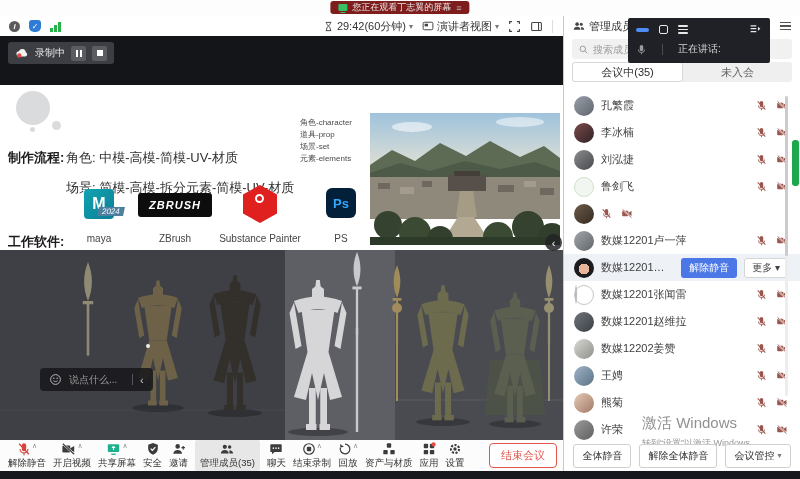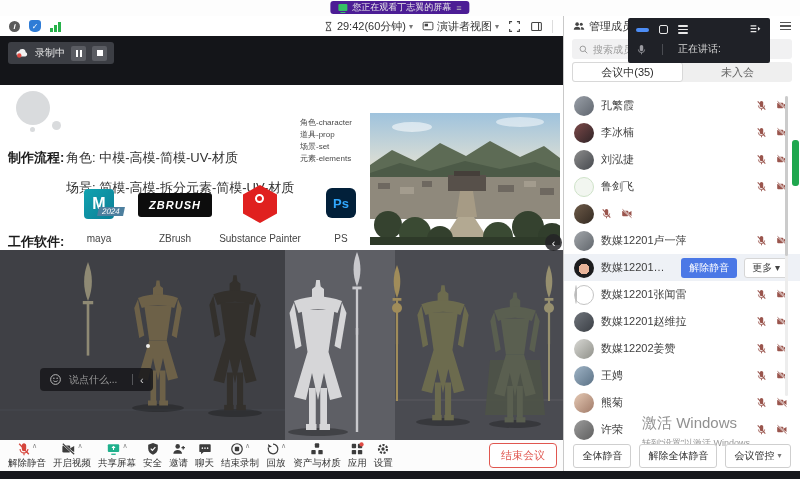--- a/index.html
+++ b/index.html
@@ -1,21 +1,21 @@
 <!DOCTYPE html>
 <html><head>
 <meta charset="utf-8">
 <style>
   * { margin:0; padding:0; box-sizing:border-box; }
   body { font-family:"Liberation Sans", sans-serif; }
   .screen { position:relative; width:800px; height:479px; background:#fff; overflow:hidden; }
 
   
   .os-bar { position:absolute; left:0; top:0; width:800px; height:16px; background:#fdfdfd; z-index:6; }
-  .banner { position:absolute; left:50%; top:1px; transform:translateX(-50%); height:13px; background:#4c1d95; border-radius:3px; color:#e8e8e8; font-size:9px; display:flex; align-items:center; gap:5px; padding:1px 8px; white-space:nowrap; }
+  .banner { position:absolute; left:50%; top:1px; transform:translateX(-50%); height:13px; background:#7f1d1d; border-radius:3px; color:#e8e8e8; font-size:9px; display:flex; align-items:center; gap:5px; padding:1px 8px; white-space:nowrap; }
   .mon { width:9px; height:7px; background:#35c065; border-radius:1px; position:relative; }
   .mon:after { content:""; position:absolute; left:2px; bottom:-2px; width:5px; height:1.5px; background:#35c065; }
   .banner-menu { color:#bbb; font-size:9px; }
 
   
   .app-top { position:absolute; left:0; top:16px; width:563px; height:20px; background:#fff; display:flex; align-items:center; z-index:5; }
   .left-ics { display:flex; align-items:center; gap:9px; padding-left:9px; }
   .info-c { width:11px; height:11px; border-radius:50%; background:#5a5a5a; color:#fff; font-size:8px; display:flex; align-items:center; justify-content:center; font-style:italic; font-weight:bold; }
   .shield-b { width:12px; height:12px; background:#2f7cd6; border-radius:3px 3px 5px 5px; color:#fff; font-size:8px; display:flex; align-items:center; justify-content:center; }
   .sig { display:flex; align-items:flex-end; gap:1.5px; height:11px; }
@@ -638,20 +638,31 @@
     <div class="titem">
       <span class="irow">
           <svg class="ic" width="14" height="14" viewBox="0 0 16 16">
             <circle cx="6.5" cy="5" r="2.6" fill="#3c3c3c"></circle>
             <path d="M1.5 13.5c0-2.8 2.2-4.5 5-4.5s5 1.7 5 4.5z" fill="#3c3c3c"></path>
             <path d="M12.8 4.5v4M10.8 6.5h4" stroke="#3c3c3c" stroke-width="1.4"></path>
           </svg>
         </span>
       <span class="lbl">邀请</span>
     </div>
+    <div class="titem hl-item">
+      <span class="irow">
+          <svg class="ic" width="14" height="14" viewBox="0 0 16 16">
+            <circle cx="5.5" cy="5.5" r="2.4" fill="#3c3c3c"></circle>
+            <path d="M1 13c0-2.5 2-4 4.5-4S10 10.5 10 13z" fill="#3c3c3c"></path>
+            <circle cx="11" cy="5.8" r="2" fill="#3c3c3c"></circle>
+            <path d="M10.8 9.3c2.3.2 4.2 1.6 4.2 3.7h-4.2z" fill="#3c3c3c"></path>
+          </svg>
+        </span>
+      <span class="lbl">管理成员(35)</span>
+    </div>
     <div class="titem">
       <span class="irow">
           <svg class="ic" width="14" height="14" viewBox="0 0 16 16">
             <path d="M2.5 2.5h11a1 1 0 0 1 1 1v7a1 1 0 0 1-1 1H6.5l-3 2.5V11.5h-1a1 1 0 0 1-1-1v-7a1 1 0 0 1 1-1z" fill="#3c3c3c"></path>
             <circle cx="5" cy="7" r="0.9" fill="#fff"></circle>
             <circle cx="8" cy="7" r="0.9" fill="#fff"></circle>
             <circle cx="11" cy="7" r="0.9" fill="#fff"></circle>
           </svg>
         </span>
       <span class="lbl">聊天</span>

